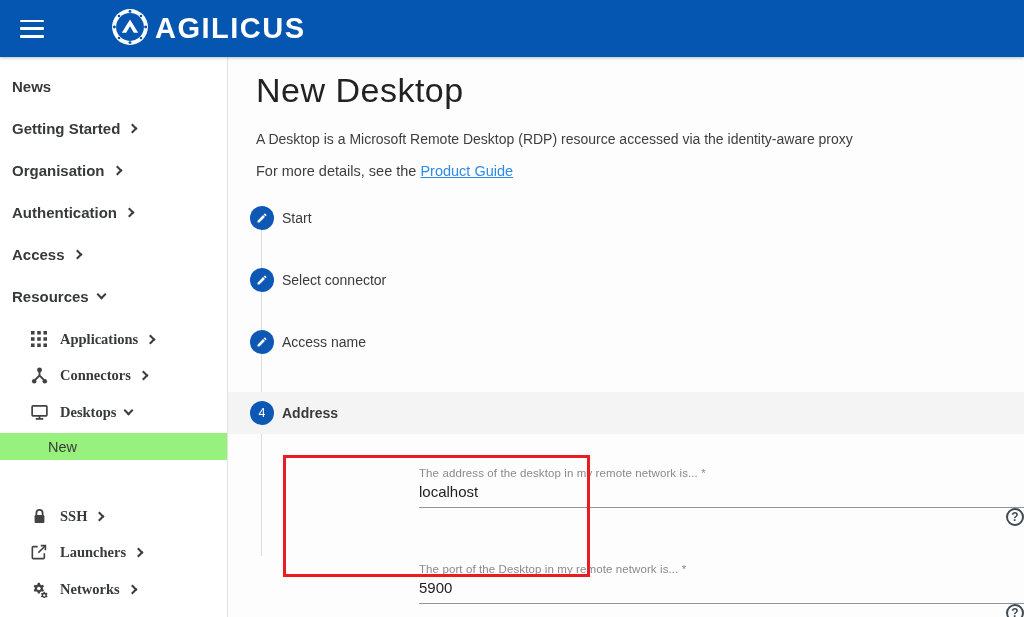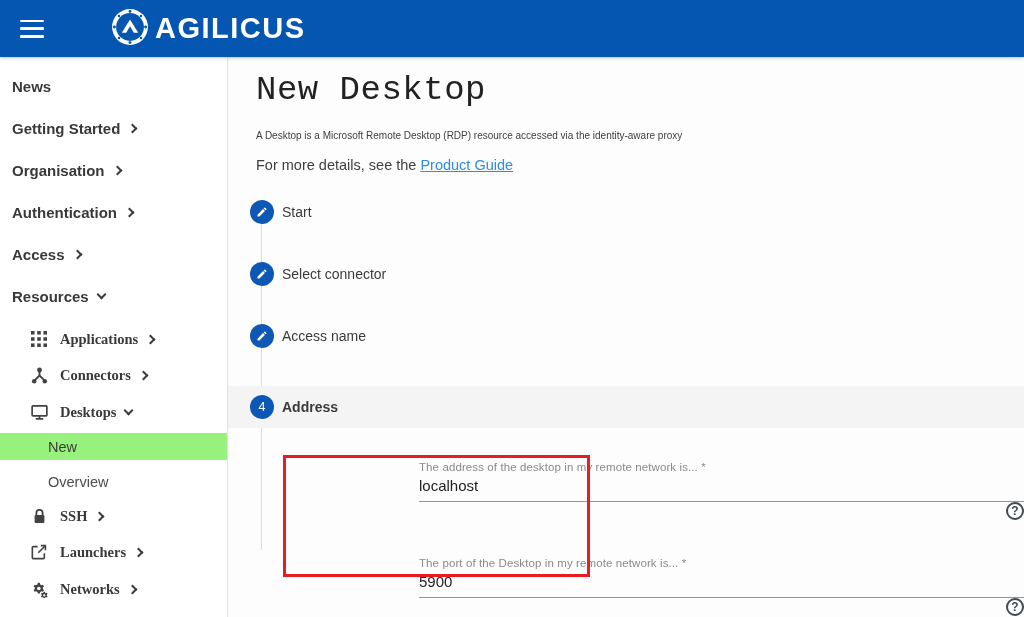--- a/index.html
+++ b/index.html
@@ -33,22 +33,22 @@
           border-bottom:2px solid #3c3c3c; margin-left:9px; }
   .chev.r { transform:rotate(-45deg); margin-top:1px; }
   .chev.d { transform:rotate(45deg); margin-top:-3px; }
   .nicon { width:18px; height:18px; flex:0 0 18px; display:inline-flex;
            align-items:center; justify-content:center; }
 
   
   .main { position:absolute; left:228px; top:57px; width:796px; height:560px;
           background:#fdfdfd; }
   .page-title { margin:14px 0 0 28px; font-size:34px; font-weight:400;
-                letter-spacing:.5px; color:#222;font-family:Liberation Mono, monospace; }
-  .desc { margin:21px 0 0 28px; font-size:10px; color:#3e3e3e; }
+                letter-spacing:.5px; color:#222; }
+  .desc { margin:21px 0 0 28px; font-size:14px; color:#3e3e3e; }
   .details { margin:16px 0 0 28px; font-size:14.5px; color:#3e3e3e; }
   .link { color:#2e8be6; text-decoration:underline; cursor:pointer; }
 
   
   .stepper { position:relative; margin-top:27px; width:100%; height:330px; }
   .stepline { position:absolute; left:33px; top:14px; bottom:-20px; width:1px;
               background:#dcdcdc; z-index:1; }
   .step-row { position:relative; display:flex; align-items:center; height:24px;
               margin-bottom:38px; cursor:pointer; z-index:2; }
   .step-row.active { height:42px; margin-bottom:0; background:#f4f4f4; width:100%; }
@@ -176,23 +176,20 @@
         <path d="M9 12.5 L9 15.3 M5 15.8 L13 15.8"></path>
       </svg>
     </span>
     <span class="lbl">Desktops</span>
     <span class="chev d"></span>
   </div>
 
   <div class="nav-item leaf active-leaf" style="top:376px">
     <span class="lbl">New</span>
   </div>
-  <div class="nav-item leaf" style="top:413px">
-    <span class="lbl">Overview</span>
-  </div>
 
   <div class="nav-item sub" style="top:447px">
     <span class="nicon">
       <svg width="15" height="16" viewBox="0 0 16 18">
         <path d="M4.5 8 V5.5 a3.5 3.5 0 0 1 7 0 V8" fill="none" stroke="#424242" stroke-width="2"></path>
         <rect x="2.5" y="8" width="11" height="9" rx="1.2" fill="#424242"></rect>
       </svg>
     </span>
     <span class="lbl">SSH</span>
     <span class="chev r"></span>

